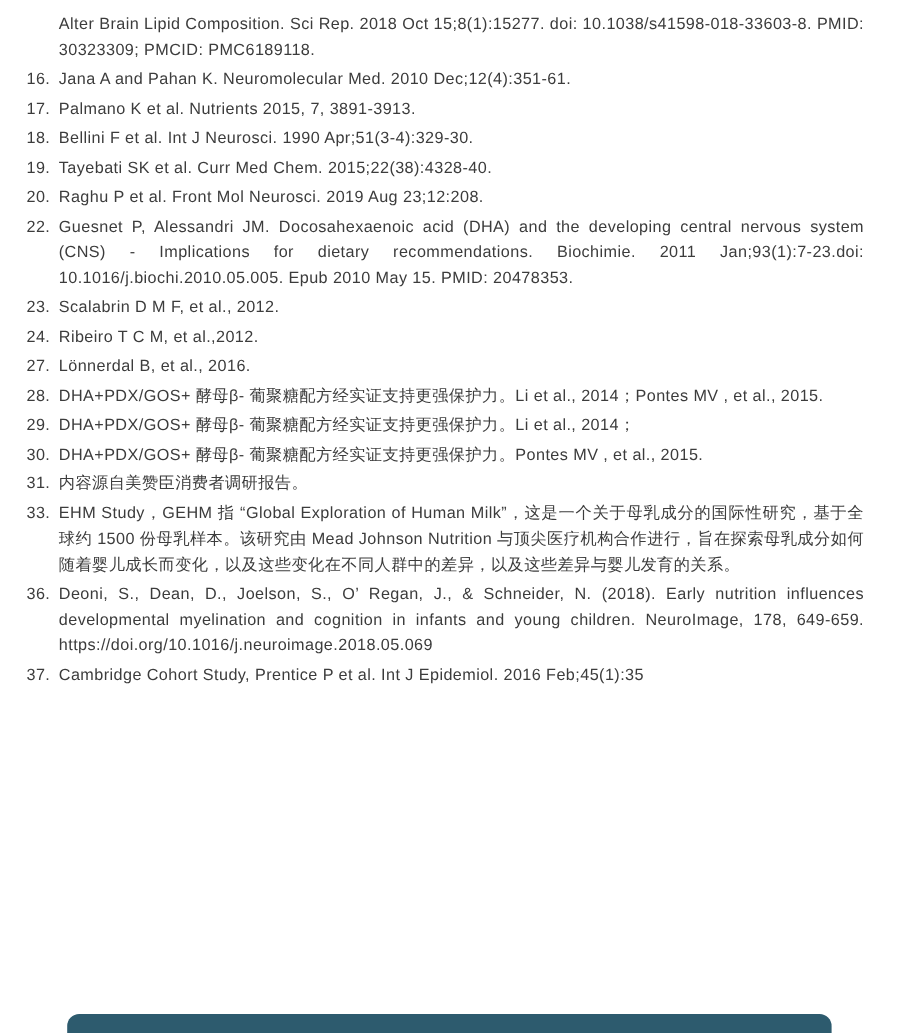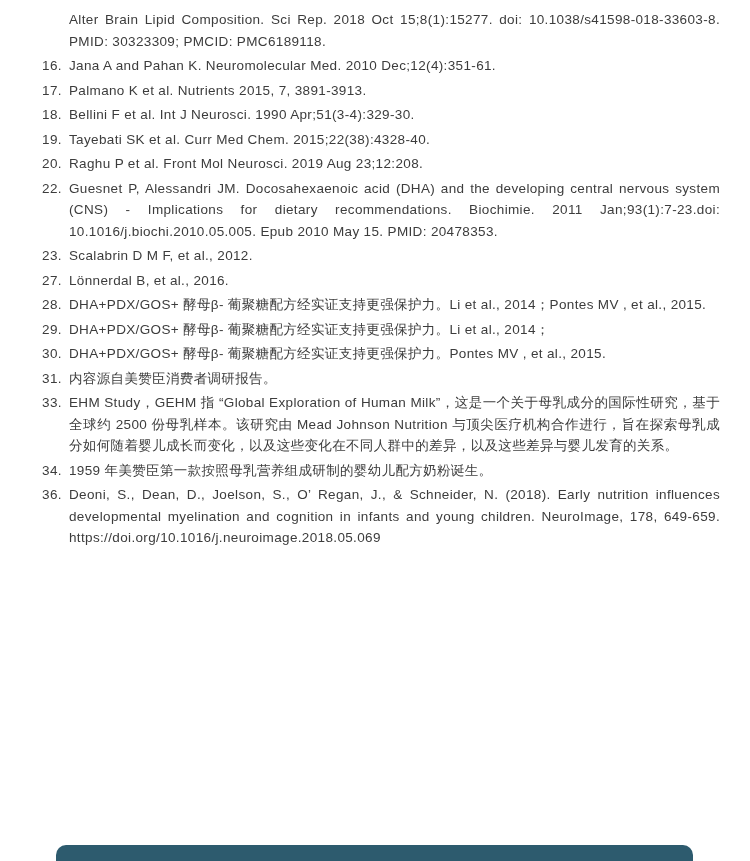--- a/index.html
+++ b/index.html
@@ -6,21 +6,20 @@
   body {
     width: 750px;
     height: 861px;
     background: #ffffff;
     font-family: "Liberation Sans", "DejaVu Sans", sans-serif;
     position: relative;
     overflow: hidden;
   }
   .refs {
     padding: 9px 30px 0 15px;
-    margin-left: 20px;
   }
   .ref {
     display: flex;
     align-items: flex-start;
     margin-bottom: 3px;
     font-size: 13.5px;
     line-height: 21.5px;
     color: #3c3c3c;
     letter-spacing: 0.35px;
   }
@@ -81,20 +80,24 @@
   <div class="ref">
     <span class="num">22.</span>
     <span class="txt">Guesnet P, Alessandri JM. Docosahexaenoic acid (DHA) and the developing central nervous system (CNS) - Implications for dietary recommendations. Biochimie. 2011 Jan;93(1):7-23.doi: 10.1016/j.biochi.2010.05.005. Epub 2010 May 15. PMID: 20478353.</span>
   </div>
 
   <div class="ref">
     <span class="num">23.</span>
     <span class="txt">Scalabrin D M F, et al., 2012.</span>
   </div>
 
+  <div class="ref">
+    <span class="num">24.</span>
+    <span class="txt">Ribeiro T C M, et al.,2012.</span>
+  </div>
 
 
 
   <div class="ref">
     <span class="num">27.</span>
     <span class="txt">Lönnerdal B, et al., 2016.</span>
   </div>
 
   <div class="ref">
     <span class="num">28.</span>
@@ -112,29 +115,29 @@
   </div>
 
   <div class="ref">
     <span class="num">31.</span>
     <span class="txt">内容源自美赞臣消费者调研报告。</span>
   </div>
 
 
   <div class="ref">
     <span class="num">33.</span>
-    <span class="txt">EHM Study，GEHM 指 “Global Exploration of Human Milk”，这是一个关于母乳成分的国际性研究，基于全球约 2500 份母乳样本。该研究由 Mead Johnson Nutrition 与顶尖医疗机构合作进行，旨在探索母乳成分如何随着婴儿成长而变化，以及这些变化在不同人群中的差异，以及这些差异与婴儿发育的关系。</span>
+    <span class="txt">EHM Study，GEHM 指 “Global Exploration of Human Milk”，这是一个关于母乳成分的国际性研究，基于全球约 1500 份母乳样本。该研究由 Mead Johnson Nutrition 与顶尖医疗机构合作进行，旨在探索母乳成分如何随着婴儿成长而变化，以及这些变化在不同人群中的差异，以及这些差异与婴儿发育的关系。</span>
   </div>
 
-  <div class="ref">
-    <span class="num">34.</span>
-    <span class="txt">1959 年美赞臣第一款按照母乳营养组成研制的婴幼儿配方奶粉诞生。</span>
-  </div>
 
 
   <div class="ref">
     <span class="num">36.</span>
     <span class="txt">Deoni, S., Dean, D., Joelson, S., O’ Regan, J., &amp; Schneider, N. (2018). Early nutrition influences developmental myelination and cognition in infants and young children. NeuroImage, 178, 649-659. https://doi.org/10.1016/j.neuroimage.2018.05.069</span>
   </div>
 
+  <div class="ref">
+    <span class="num">37.</span>
+    <span class="txt">Cambridge Cohort Study, Prentice P et al. Int J Epidemiol. 2016 Feb;45(1):35</span>
+  </div>
 </div>
 
 <div class="footer-bar" style="background: rgb(45, 91, 110);"></div>
 
 </body></html>

